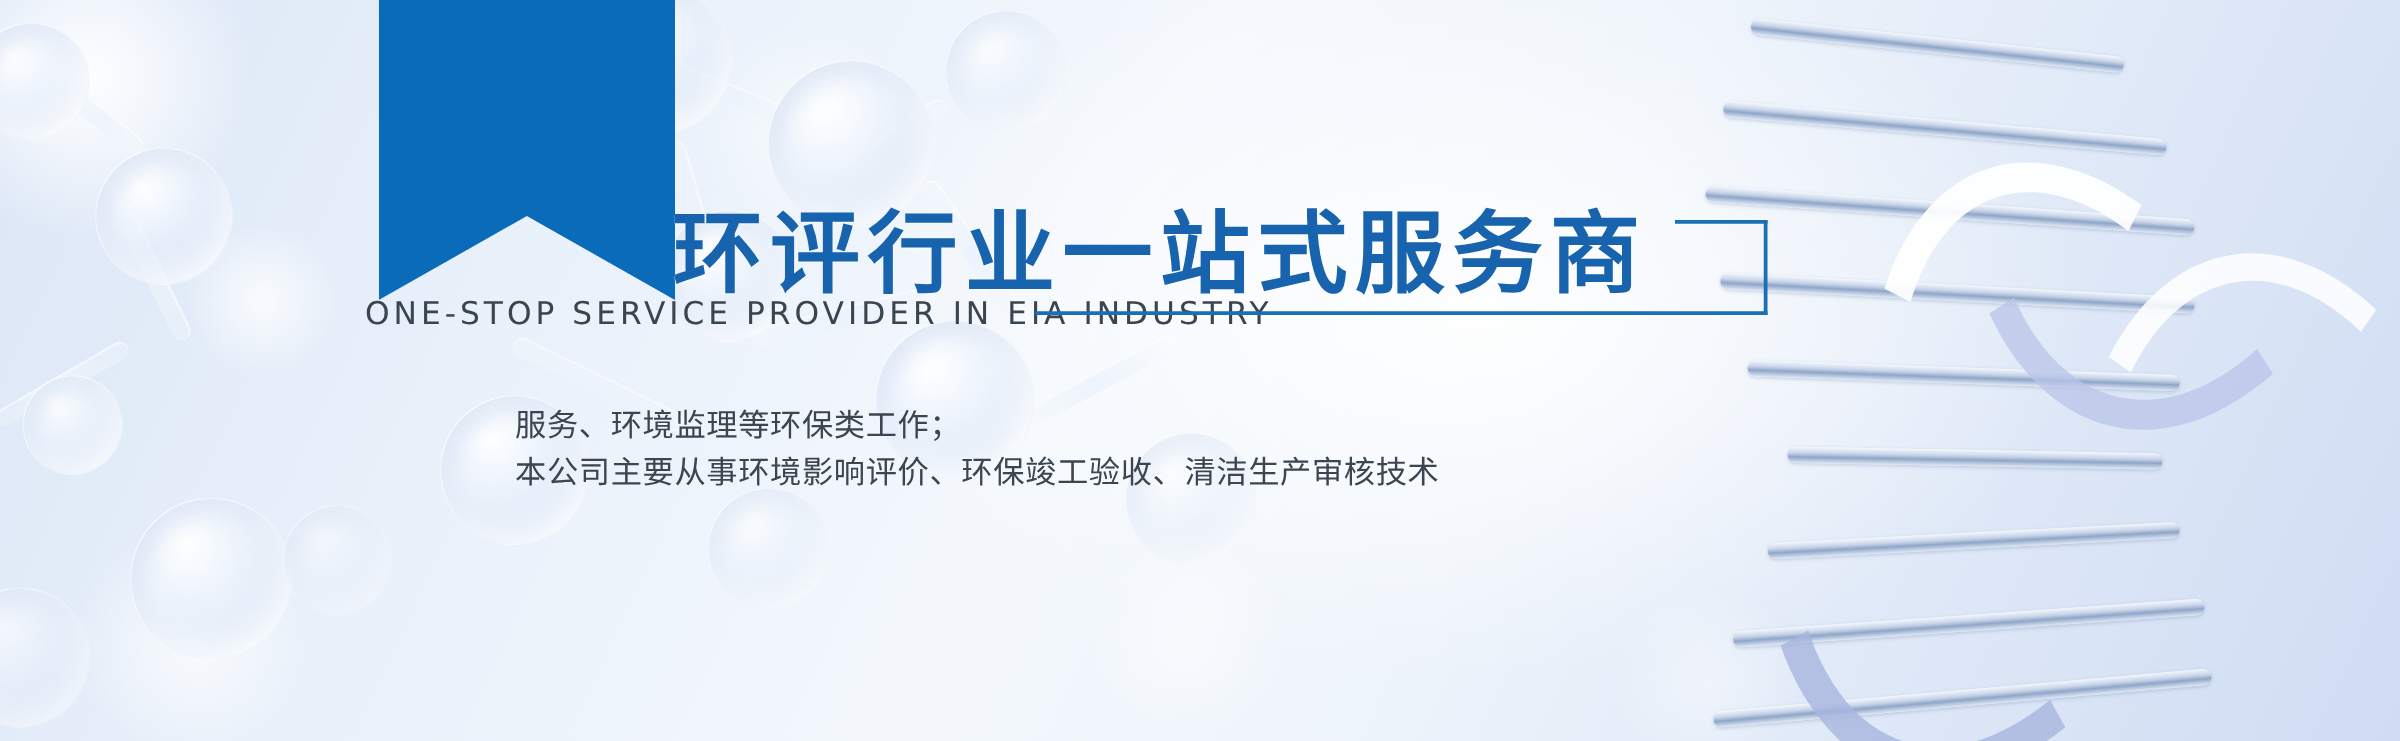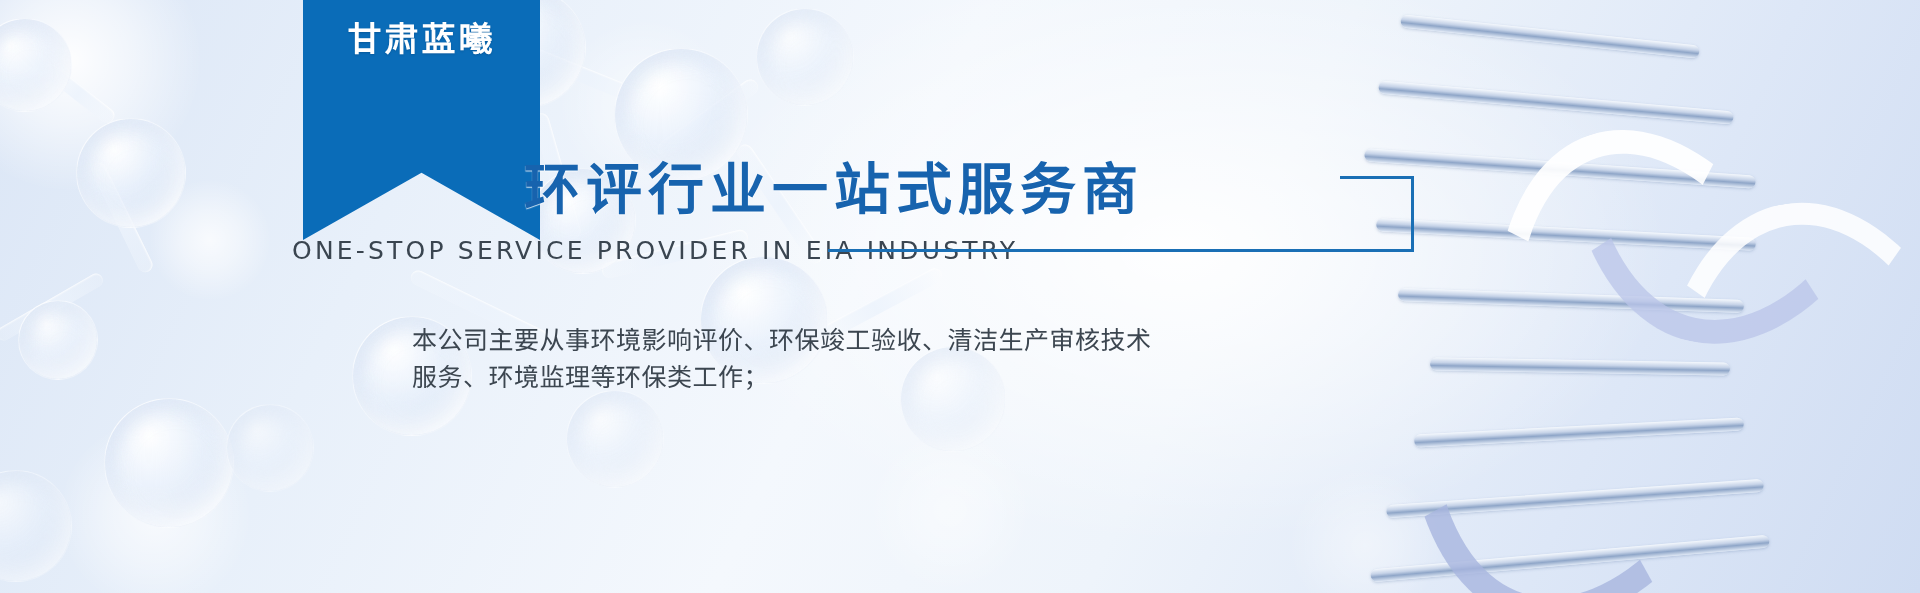--- a/index.html
+++ b/index.html
@@ -58,23 +58,23 @@
   }
   .ribbon-logo{margin-top:14px;width:108px;height:100px;position:relative;}
   .ribbon-name{
     margin-top:12px;color:#ffffff;font-size:34px;letter-spacing:3px;font-weight:700;
     font-family:"DejaVu Sans","Liberation Sans",sans-serif;
     text-shadow:0 1px 2px rgba(0,40,80,.25);white-space:nowrap;
   }
 
   
   .headline{
-    position:absolute;left:524px;top:144px;
+    position:absolute;left:538px;top:144px;
     font-family:"DejaVu Serif","Liberation Serif",serif;
-    font-weight:700;font-size:56px;letter-spacing:6px;color:#1763ae;
+    font-weight:700;font-size:72px;letter-spacing:6px;color:#1763ae;
     white-space:nowrap;text-shadow:0 1px 1px rgba(255,255,255,.8);
   }
   .subline{
     position:absolute;left:292px;top:236px;
     font-family:"DejaVu Sans","Liberation Sans",sans-serif;
     font-size:25px;letter-spacing:3.2px;color:#3a4550;white-space:nowrap;
     font-weight:400;
   }
   .rule-h{
     position:absolute;left:828px;top:249px;width:586px;height:3px;background:#1a6fb5;
@@ -145,29 +145,28 @@
     <div class="rung" style="left:10px;top:552px;width:400px;transform:rotate(-5deg);"></div>
 
     <div class="helix-band" style="left:-30px;top:-190px;width:300px;height:520px;border:22px solid;border-color:rgba(255,255,255,.95) transparent transparent transparent;background:none;transform:rotate(-24deg);"></div>
     <div class="helix-band" style="left:60px;top:-40px;width:330px;height:620px;border:26px solid;border-color:transparent transparent rgba(168,181,222,.8) transparent;background:none;transform:rotate(16deg);"></div>
     <div class="helix-band" style="left:150px;top:120px;width:300px;height:560px;border:24px solid;border-color:rgba(255,255,255,.92) transparent transparent transparent;background:none;transform:rotate(-18deg);"></div>
     <div class="helix-band" style="left:210px;top:-260px;width:320px;height:560px;border:24px solid;border-color:transparent transparent rgba(186,196,232,.75) transparent;background:none;transform:rotate(12deg);"></div>
     <div class="helix-band" style="left:300px;top:200px;width:300px;height:520px;border:22px solid;border-color:rgba(255,255,255,.85) transparent transparent transparent;background:none;transform:rotate(-10deg);"></div>
   </div>
 
   <div class="ribbon">
-    <div class="ribbon-name">甘肃蓝曦</div>
   </div>
 
   <div class="headline">环评行业一站式服务商</div>
 
   <div class="subline">ONE-STOP SERVICE PROVIDER IN EIA INDUSTRY</div>
 
   <div class="rule-h"></div>
   <div class="rule-v"></div>
   <div class="rule-t"></div>
 
   <div class="body-copy">
+    <div>服务、环境监理等环保类工作；</div>
     <div>本公司主要从事环境影响评价、环保竣工验收、清洁生产审核技术</div>
-    <div>服务、环境监理等环保类工作；</div>
   </div>
 
 </div>
 
 </body></html>

